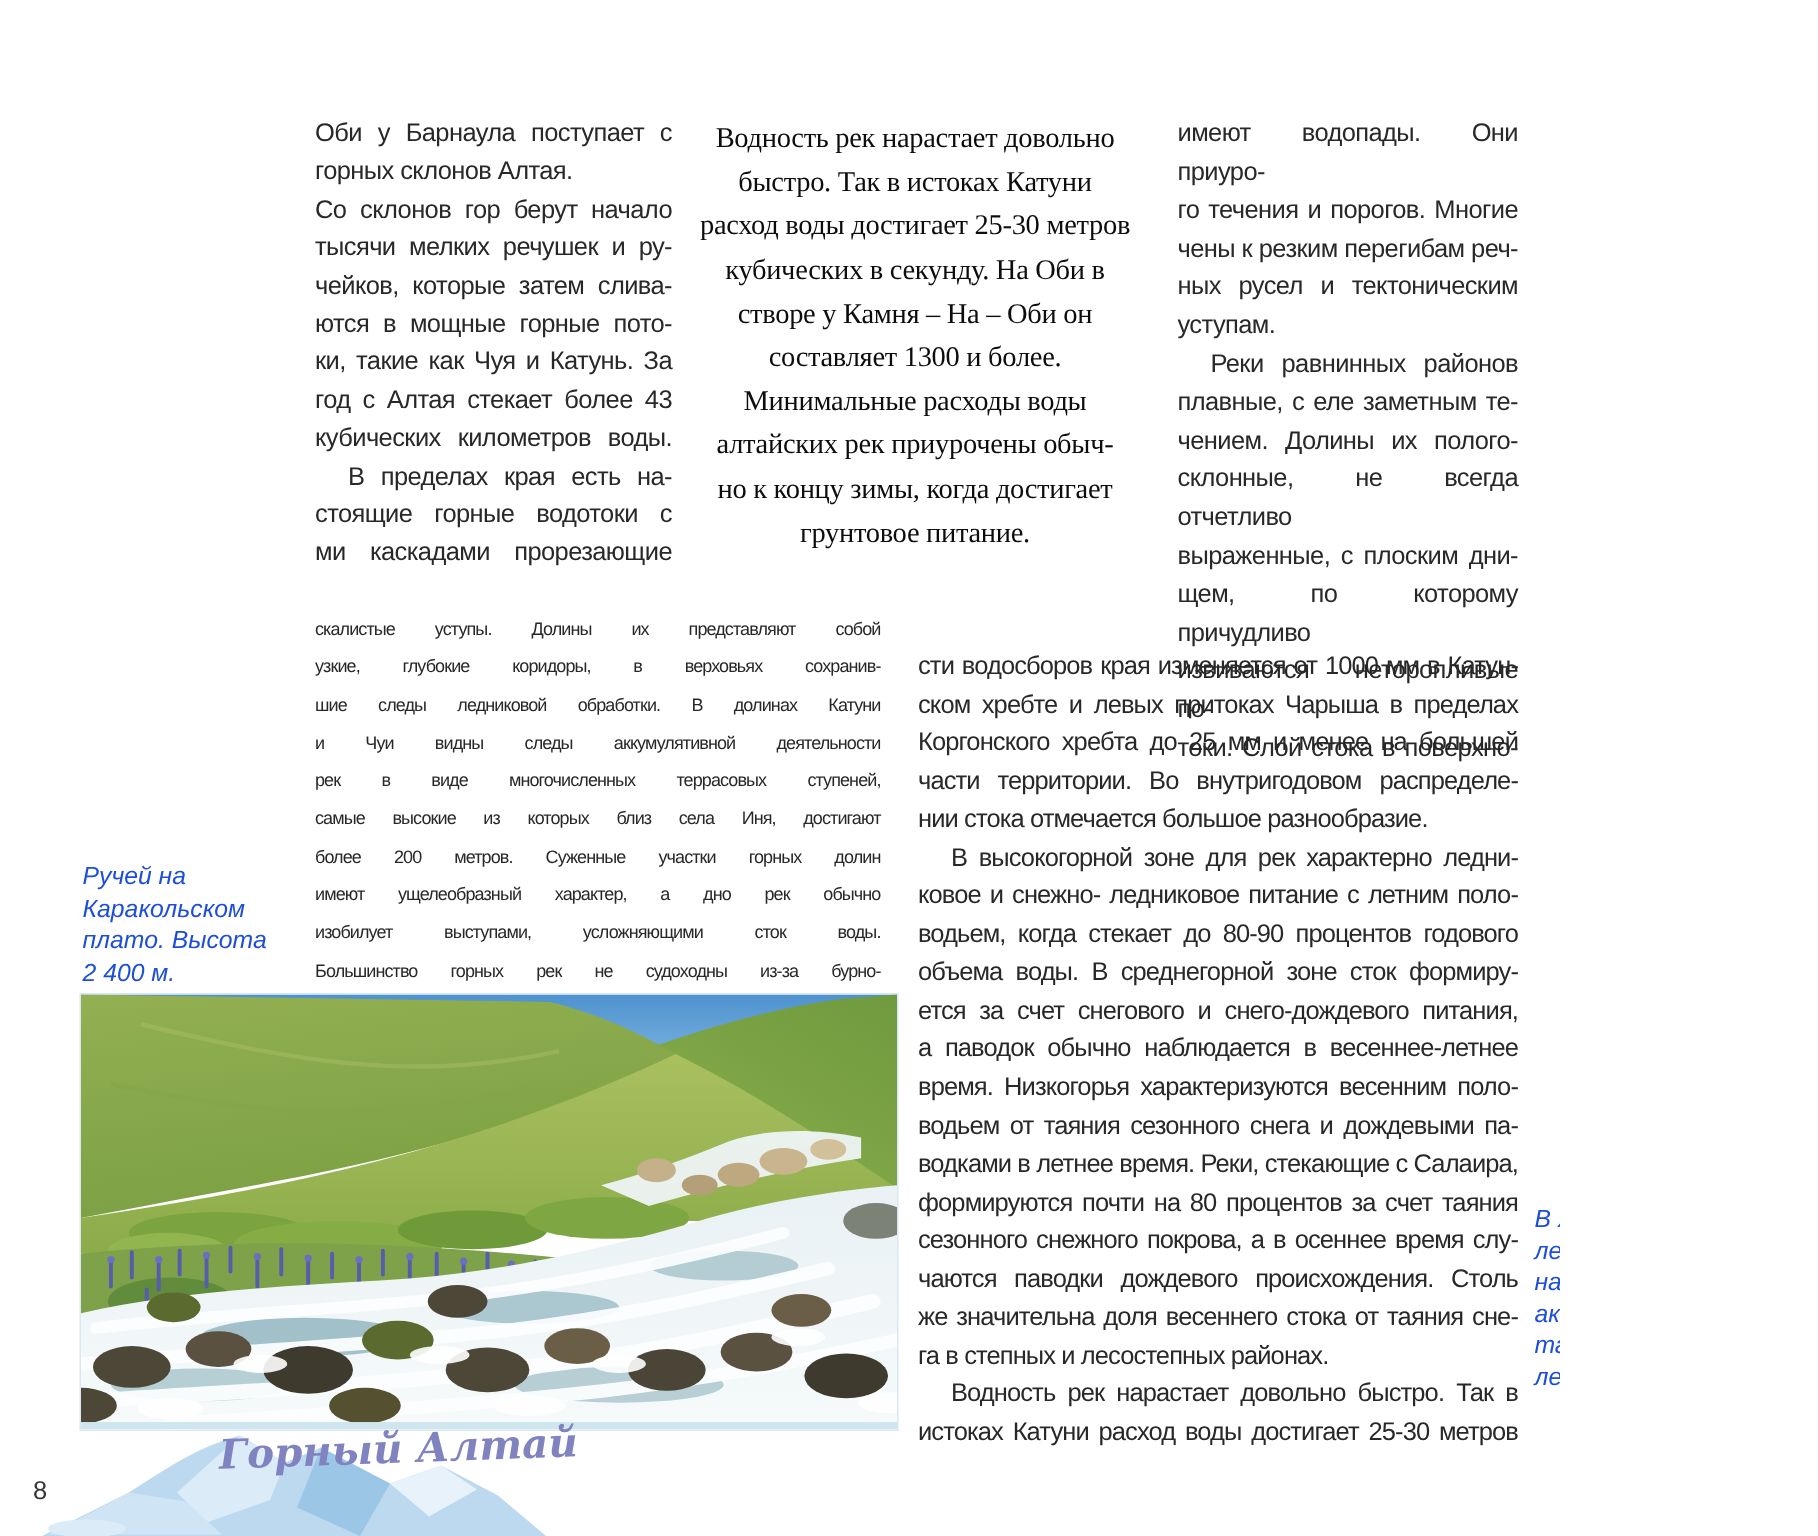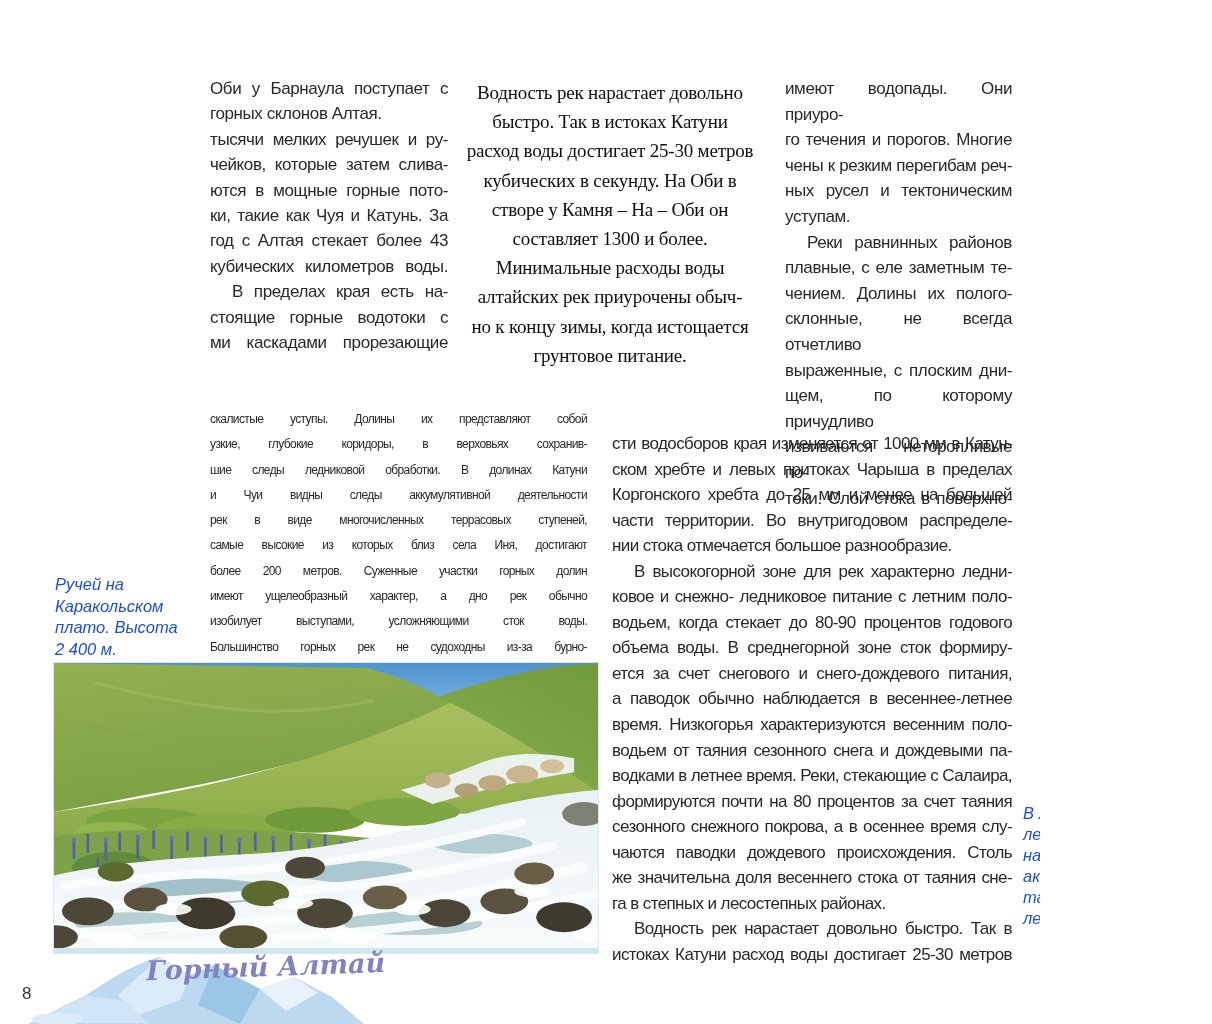--- a/index.html
+++ b/index.html
@@ -35,20 +35,21 @@
              font-style:italic;font-weight:bold;font-size:27px;transform:rotate(-2deg);}
 </style>
 </head>
 <body>
 
 <div class="page">
 
   <div class="col col-left-narrow">
       <div class="line">Оби у Барнаула поступает с</div>
       <div class="line noj">горных склонов Алтая.</div>
+      <div class="line">Со склонов гор берут начало</div>
       <div class="line">тысячи мелких речушек и ру-</div>
       <div class="line">чейков, которые затем слива-</div>
       <div class="line">ются в мощные горные пото-</div>
       <div class="line">ки, такие как Чуя и Катунь. За</div>
       <div class="line">год с Алтая стекает более 43</div>
       <div class="line">кубических километров воды.</div>
       <div class="line ind">В пределах края есть на-</div>
       <div class="line">стоящие горные водотоки с</div>
       <div class="line">ми каскадами прорезающие</div>
     </div>
@@ -68,21 +69,21 @@
 
   <div class="col quote">
       <div class="line">Водность рек нарастает довольно</div>
       <div class="line">быстро. Так в истоках Катуни</div>
       <div class="line">расход воды достигает 25-30 метров</div>
       <div class="line">кубических в секунду. На Оби в</div>
       <div class="line">створе у Камня – На – Оби он</div>
       <div class="line">составляет 1300 и более.</div>
       <div class="line">Минимальные расходы воды</div>
       <div class="line">алтайских рек приурочены обыч-</div>
-      <div class="line">но к концу зимы, когда истощается</div>
+      <div class="line">но к концу зимы, когда достигает</div>
       <div class="line">грунтовое питание.</div>
     </div>
 
   <div class="col col-right-narrow">
       <div class="line">имеют водопады. Они приуро-</div>
       <div class="line">го течения и порогов. Многие</div>
       <div class="line">чены к резким перегибам реч-</div>
       <div class="line">ных русел и тектоническим</div>
       <div class="line noj">уступам.</div>
       <div class="line ind">Реки равнинных районов</div>

